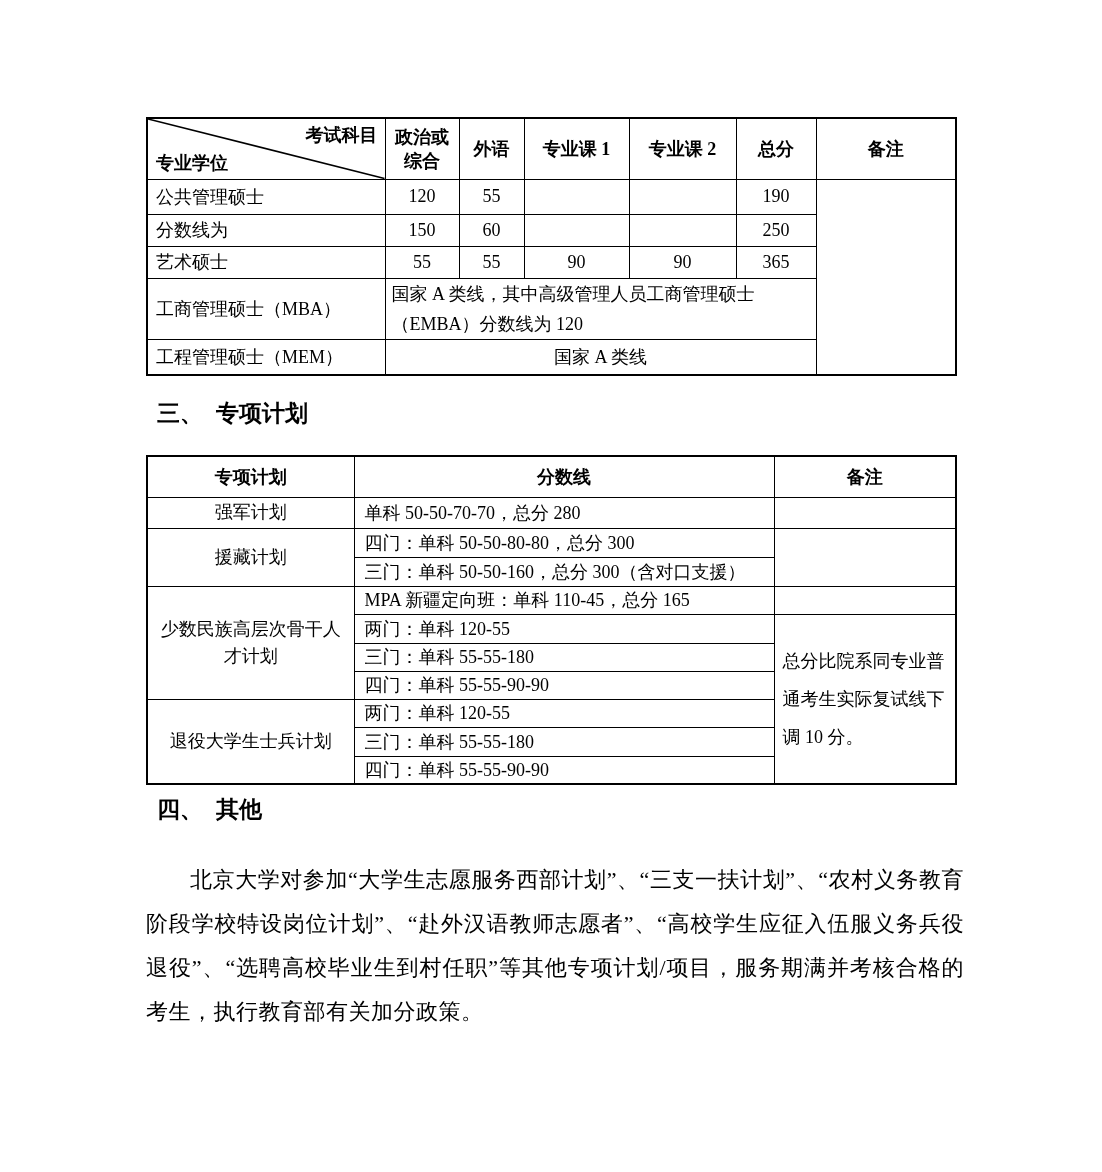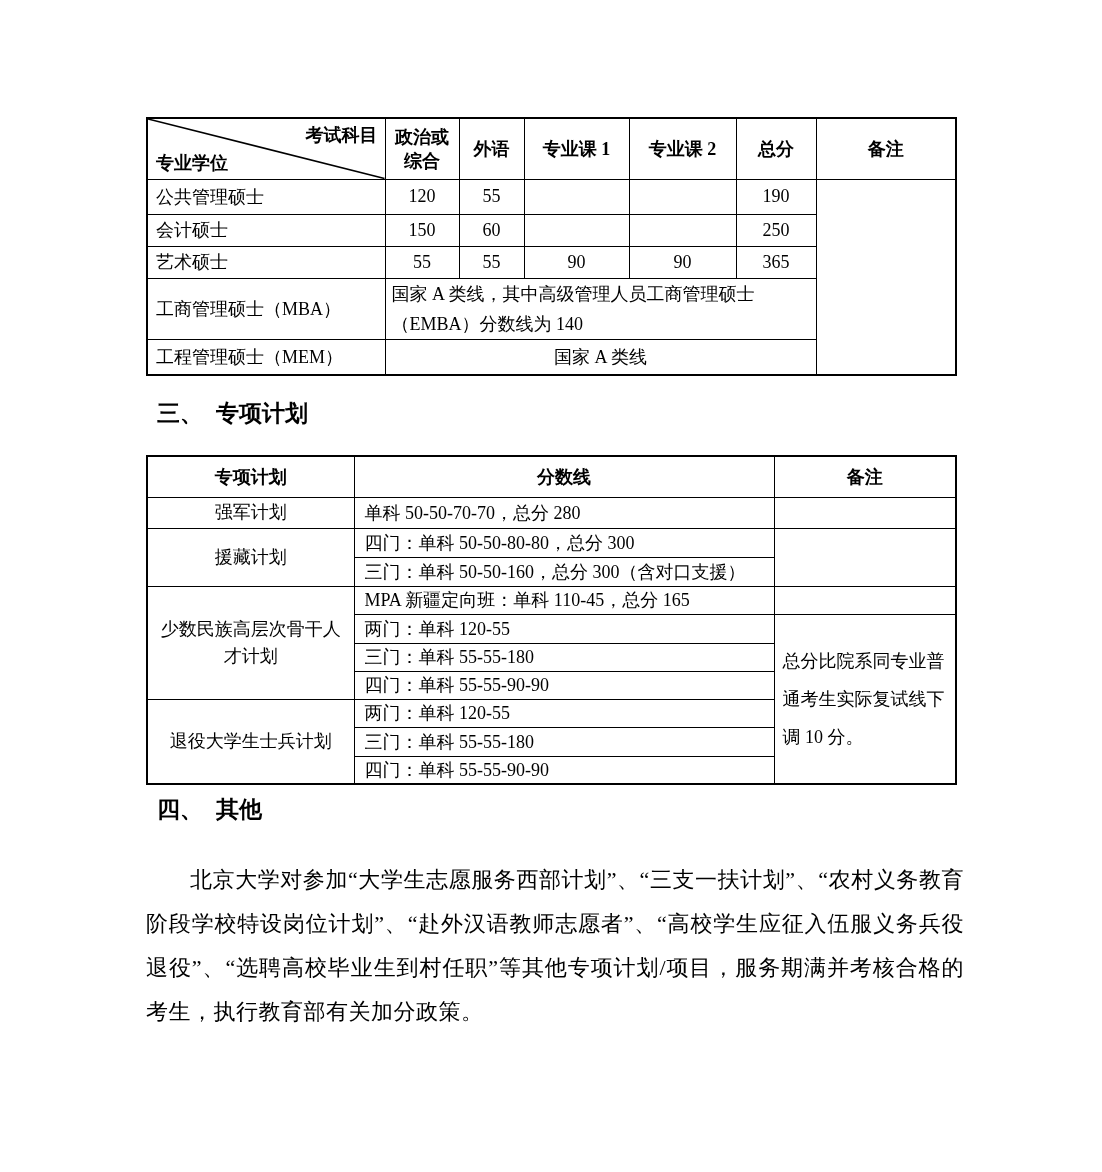--- a/index.html
+++ b/index.html
@@ -63,38 +63,38 @@
   <tr style="height:35px">
     <td class="lbl">公共管理硕士</td>
     <td class="num">120</td>
     <td class="num">55</td>
     <td class="num"></td>
     <td class="num"></td>
     <td class="num">190</td>
     <td class="num" rowspan="5"></td>
   </tr>
   <tr style="height:32px">
-    <td class="lbl">会计硕士</td>
+    <td class="lbl">分数线为</td>
     <td class="num">150</td>
     <td class="num">60</td>
     <td class="num"></td>
     <td class="num"></td>
     <td class="num">250</td>
   </tr>
   <tr style="height:32px">
     <td class="lbl">艺术硕士</td>
     <td class="num">55</td>
     <td class="num">55</td>
     <td class="num">90</td>
     <td class="num">90</td>
     <td class="num">365</td>
   </tr>
   <tr style="height:60px">
     <td class="lbl">工商管理硕士（MBA）</td>
-    <td class="mergeL" colspan="5">国家 A 类线，其中高级管理人员工商管理硕士（EMBA）分数线为 140</td>
+    <td class="mergeL" colspan="5">国家 A 类线，其中高级管理人员工商管理硕士（EMBA）分数线为 120</td>
   </tr>
   <tr style="height:36px">
     <td class="lbl">工程管理硕士（MEM）</td>
     <td class="mergeC" colspan="5">国家 A 类线</td>
   </tr>
   </tbody>
 </table>
 
 <div class="abs heading" style="left:157px;top:398px;">
   <span class="hnum">三、</span><span>专项计划</span>

